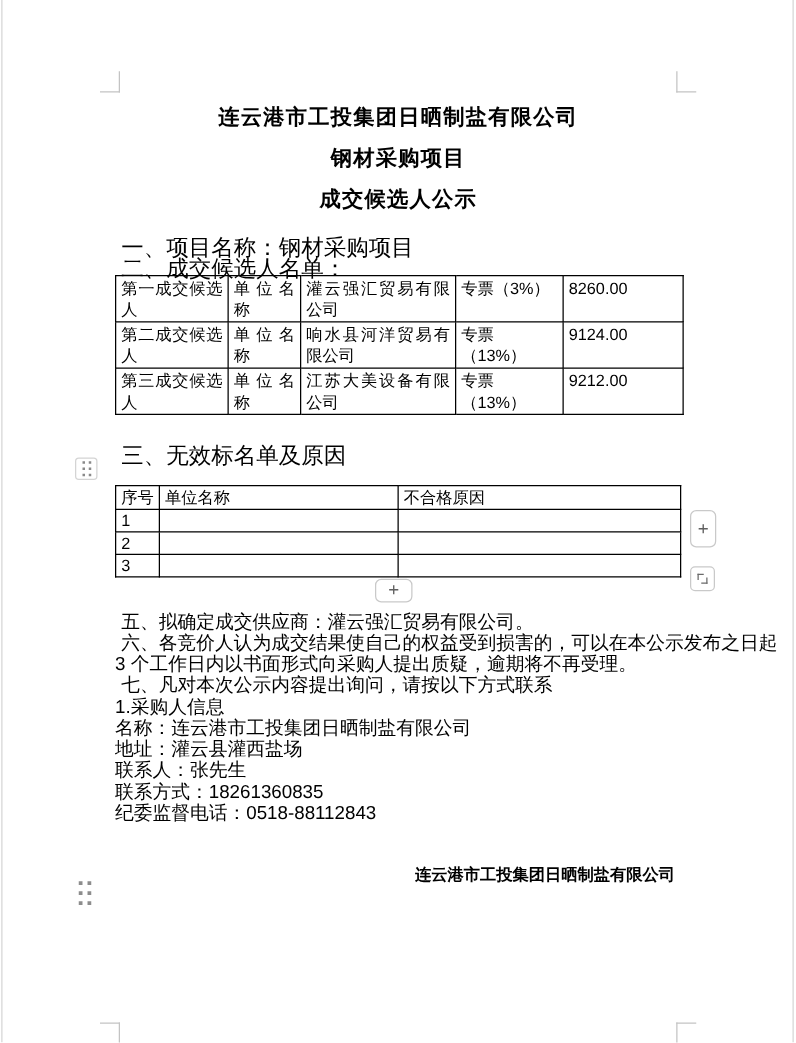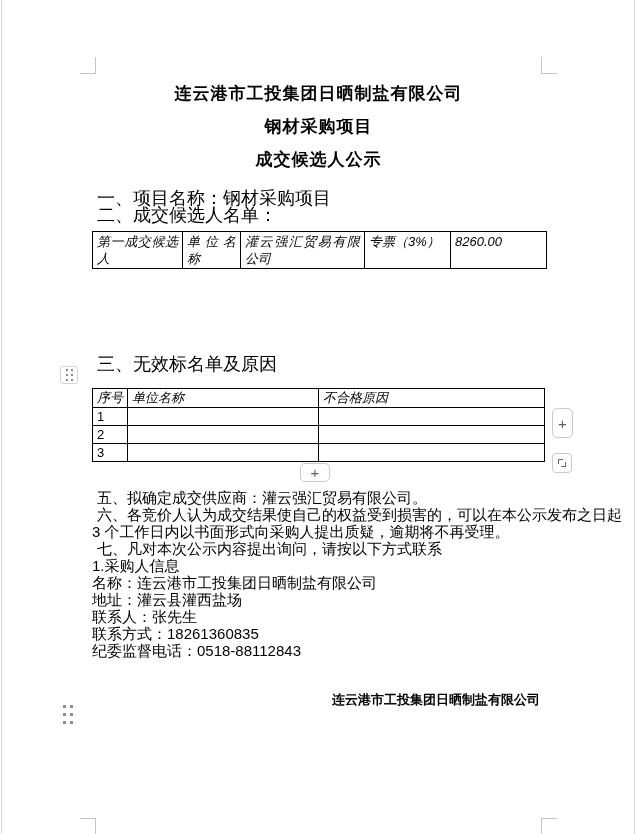--- a/index.html
+++ b/index.html
@@ -23,21 +23,21 @@
   .corner-br { left:541px; top:818px; border-left:1px solid #c3c3c3;  border-top:1px solid #c3c3c3; }
 
   .title { position:absolute; left:0; width:637px; text-align:center; font-size:17px; font-weight:700; letter-spacing:1px; }
   .title1 { top:82px; }
   .title2 { top:115px; }
   .title3 { top:148px; }
 
   .para { position:absolute; font-size:18px; line-height:17px; white-space:nowrap; }
 
   table { border-collapse:collapse; table-layout:fixed; }
-  .tbl1 { position:absolute; left:92px; top:231px; width:454px;font-style:italic; }
+  .tbl1 { position:absolute; left:92px; top:220px; width:454px; }
   .tbl1 td {
     border:1.5px solid #000;
     vertical-align:top;
     font-size:13px; line-height:17px;
     padding:1px 4px;
     height:37px;
     overflow:hidden;
   }
   .tbl1 .c-rank    { width:90px; }
   .tbl1 .c-field   { width:58px; }
@@ -47,21 +47,21 @@
   .just { text-align:justify; text-justify:inter-character; }
 
   .tbl2 { position:absolute; left:92px; top:388px; width:452px; }
   .tbl2 td {
     border:1px solid #000;
     vertical-align:top;
     font-size:13px; line-height:15px;
     padding:1px 4px;
     overflow:hidden;
   }
-  .tbl2 tr.hdr td { height:19px;font-style:italic; }
+  .tbl2 tr.hdr td { height:19px; }
   .tbl2 tr.r td { height:17px; }
   .tbl2 .c-no { width:35px; }
   .tbl2 .c-name { width:191px;margin-left:20px; }
   .tbl2 .c-reason { width:226px;margin-left:17px; }
 
   .handle-btn {
     position:absolute; left:60px; top:366px;
     width:18px; height:18px;
     border:1px solid #d4d4d4; border-radius:3px;
     background:#fff;
@@ -141,20 +141,34 @@
 <div class="para" style="left:97px; top:207px;">二、成交候选人名单：</div>
 
 <table class="tbl1">
   <tbody>
       <tr>
     <td class="c-rank just">第一成交候选人</td>
     <td class="c-field just">单 位 名称</td>
     <td class="c-company just">灌云强汇贸易有限公司</td>
     <td class="c-invoice">专票（3%）</td>
     <td class="c-price">8260.00</td>
+  </tr>
+  <tr>
+    <td class="c-rank just">第二成交候选人</td>
+    <td class="c-field just">单 位 名称</td>
+    <td class="c-company just">响水县河洋贸易有限公司</td>
+    <td class="c-invoice">专票（13%）</td>
+    <td class="c-price">9124.00</td>
+  </tr>
+  <tr>
+    <td class="c-rank just">第三成交候选人</td>
+    <td class="c-field just">单 位 名称</td>
+    <td class="c-company just">江苏大美设备有限公司</td>
+    <td class="c-invoice">专票（13%）</td>
+    <td class="c-price">9212.00</td>
   </tr>
 </tbody>
   </table>
 
 <div class="para" style="left:97px; top:356px;">三、无效标名单及原因</div>
 
 <div class="handle-btn">
   <span class="dots6"></span>
 </div>
 

